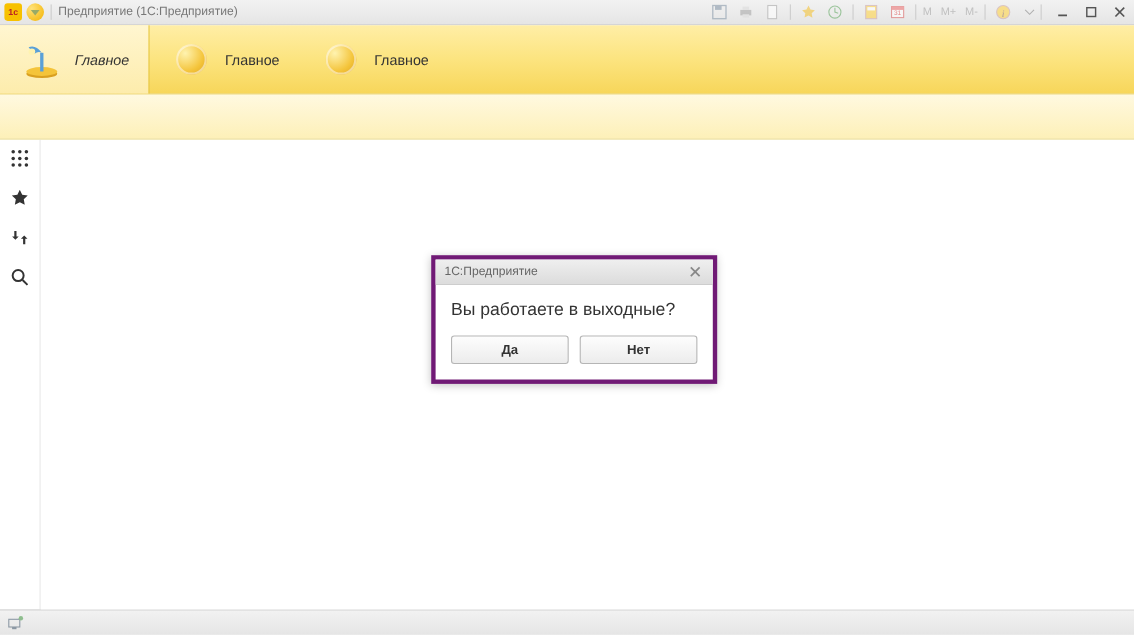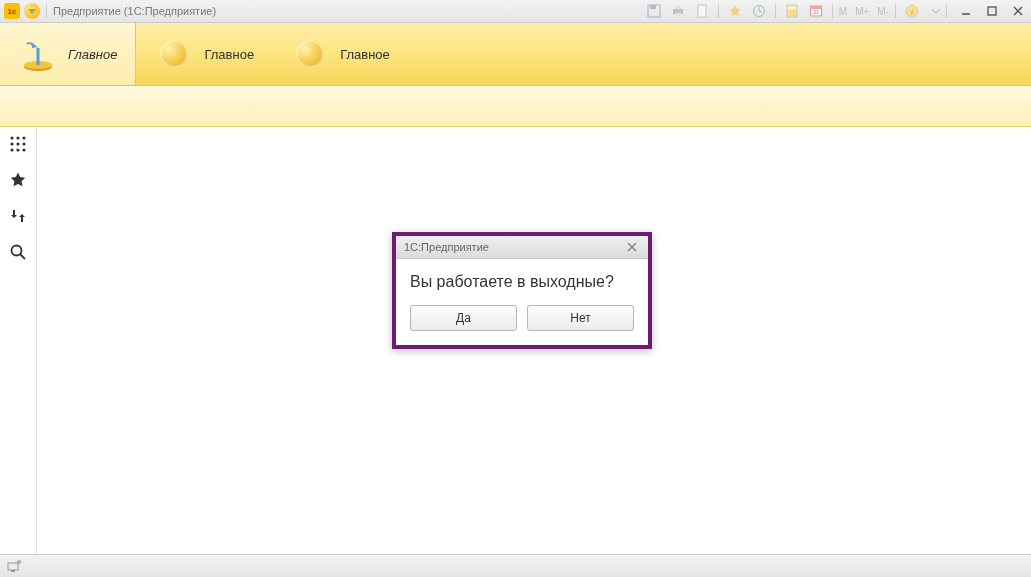--- a/index.html
+++ b/index.html
@@ -33,21 +33,21 @@
   .content{flex:1;background:#fff;position:relative;}
   
   .statusbar{height:22px;background:linear-gradient(#f2f2f2,#e5e5e5);border-top:1px solid #ccc;display:flex;align-items:center;padding:0 6px;}
   .statusbar .st-ico{width:16px;height:16px;opacity:.7;}
   
   .dialog{position:absolute;left:392px;top:232px;width:252px;background:#fff;border:4px solid #701a75;box-shadow:0 2px 8px rgba(0,0,0,.25);}
   .dialog .d-title{height:22px;background:linear-gradient(#efefef,#dcdcdc);border-bottom:1px solid #c8c8c8;display:flex;align-items:center;padding:0 8px;font-size:11px;color:#666;}
   .dialog .d-title .spacer{flex:1;}
   .dialog .d-close{width:16px;height:16px;color:#888;cursor:pointer;}
   .dialog .d-body{padding:14px 14px 8px;font-size:16px;color:#333;}
-  .dialog .d-buttons{display:flex;gap:10px;justify-content:center;padding:6px 14px 14px;}
+  .dialog .d-buttons{display:flex;gap:10px;justify-content:center;padding:6px 14px 14px;font-weight:bold;}
   .dbtn{flex:1;height:24px;border:1px solid #b5b5b5;border-radius:3px;background:linear-gradient(#fdfdfd,#ececec);font-size:12px;color:#333;cursor:pointer;display:flex;align-items:center;justify-content:center;}
   .txt-m{color:#bfbfbf;font-size:10px;}
 </style>
 </head>
 <body>
 
 <div class="window">
 
   <div class="titlebar">
     <div class="logo">

